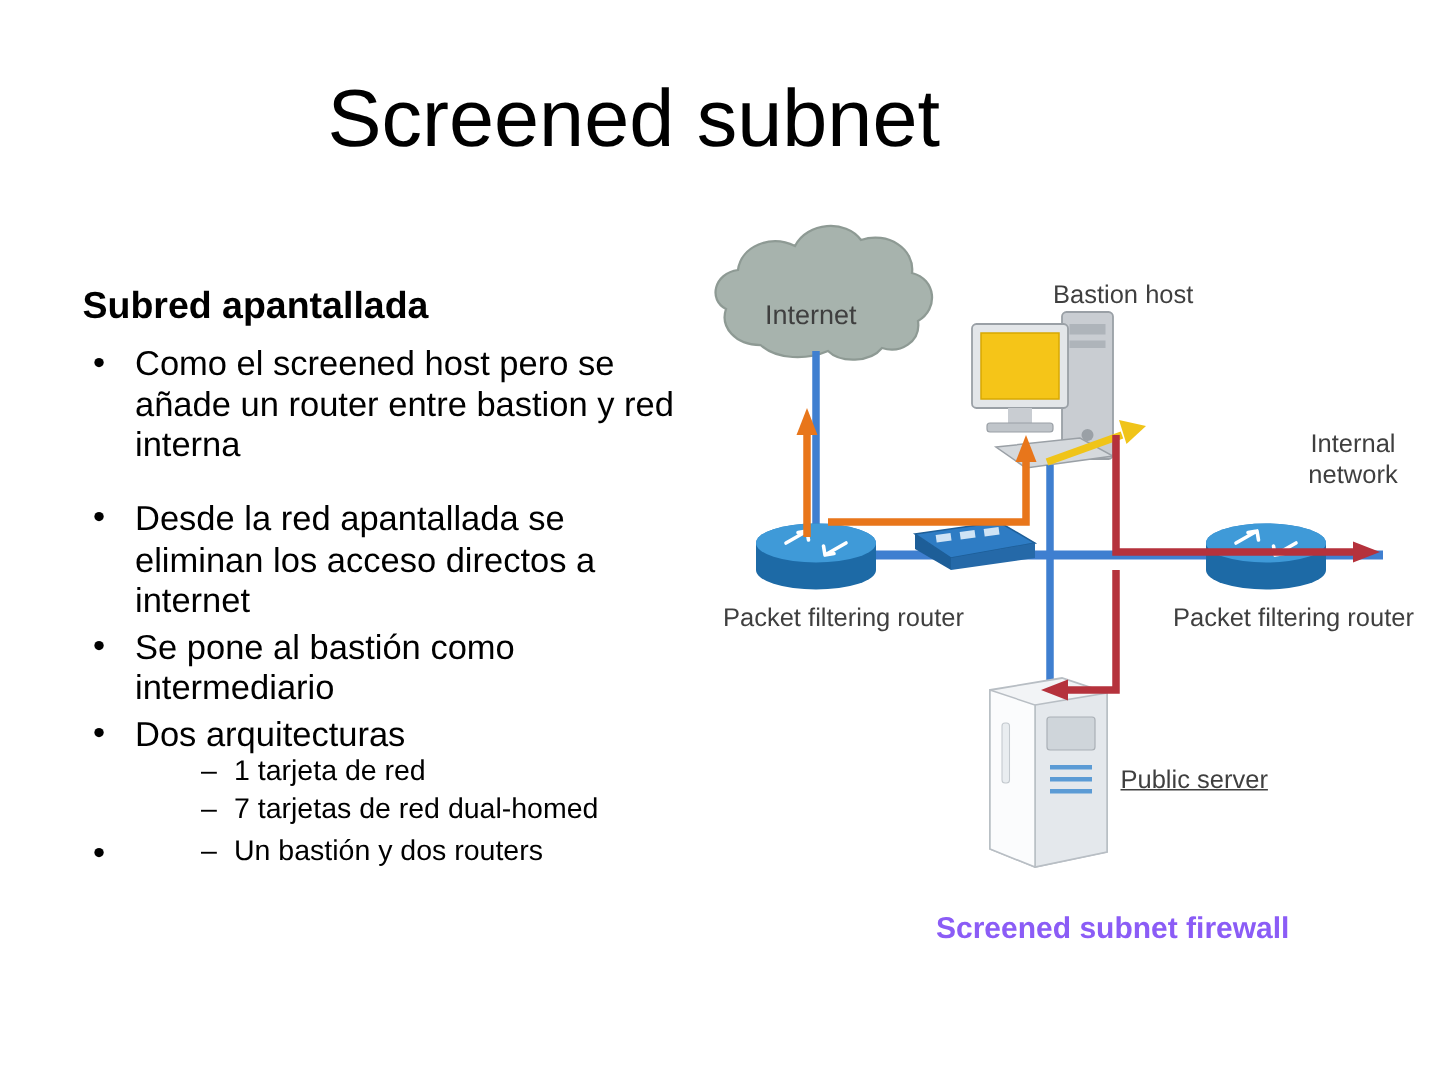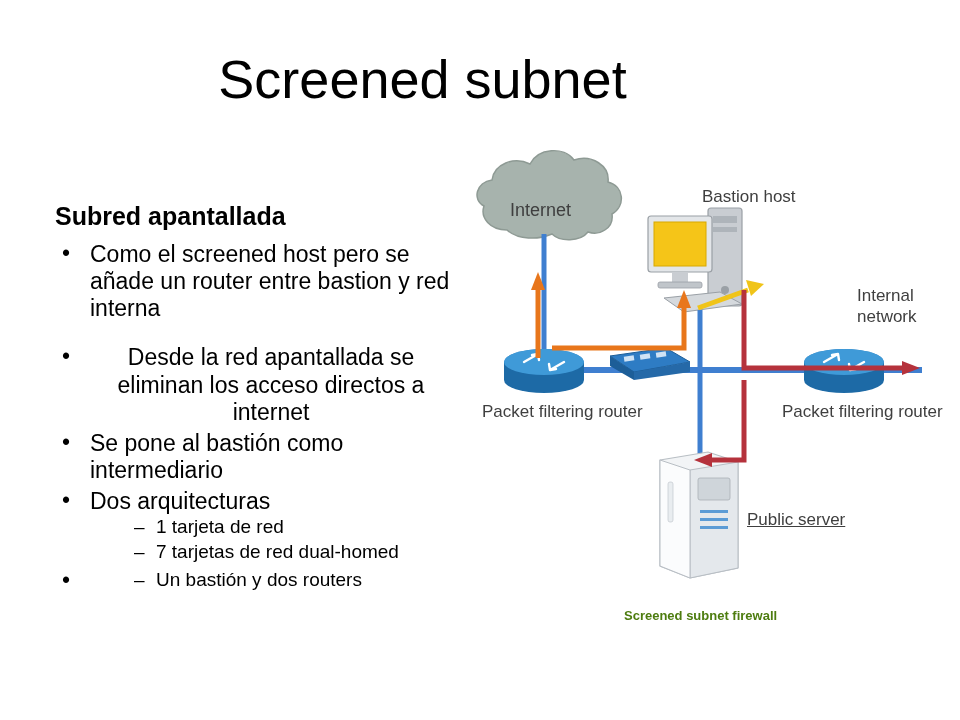--- a/index.html
+++ b/index.html
@@ -33,38 +33,37 @@
   }
   .content-left {
     position: absolute;
     left: 52px;
     top: 185px;
     width: 400px;
   }
   .subhead {
     font-size: 25px;
     font-weight: bold;
-    margin: 16px 0 10px 3px;
+    margin: 4px 0 10px 3px;
     line-height: 1.2;
   }
   ul.bullets {
     list-style: none;
     margin: 0;
     padding: 0;
   }
   ul.bullets > li {
     position: relative;
     padding-left: 38px;
     font-size: 23px;
     line-height: 1.18;
     margin-bottom: 4px;
   }
   ul.bullets > li.gap {
     margin-top: 22px;
-    text-align: center;
   }
   ul.bullets > li::before {
     content: "\2022";
     position: absolute;
     left: 10px;
     top: -1px;
     font-size: 23px;
   }
   ul.sub {
     list-style: none;
@@ -112,40 +111,41 @@
   .dlabel.bastion {
     left: 250px;
     top: 57px;
   }
   .dlabel.internal {
     left: 405px;
     top: 155px;
     line-height: 1.25;
     white-space: normal;
     width: 90px;
+    text-align: center;
   }
   .dlabel.pfr-left {
     left: 30px;
     top: 272px;
   }
   .dlabel.pfr-right {
     left: 330px;
     top: 272px;
   }
   .dlabel.public-server {
     left: 295px;
     top: 380px;
     text-decoration: underline;
   }
   .dlabel.caption {
     left: 172px;
     top: 478px;
-    color: #4d7c0f;
+    color: #8b5cf6;
     font-weight: bold;
-    font-size: 13px;
+    font-size: 20px;
   }
 </style>
 </head>
 <body>
 
 <div class="slide">
 
   <div class="slide-title">Screened subnet</div>
 
   <div class="content-left">

